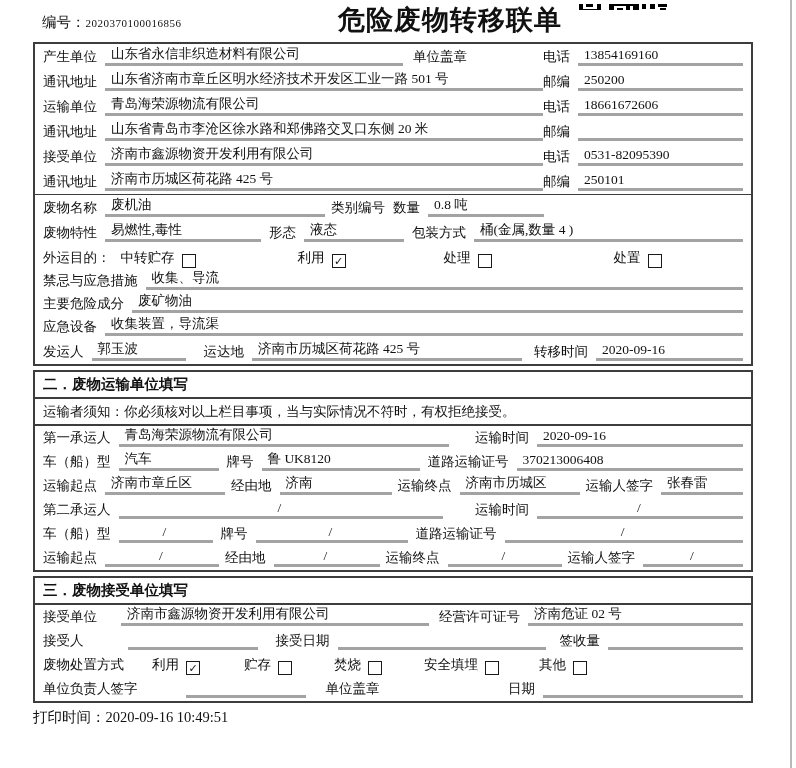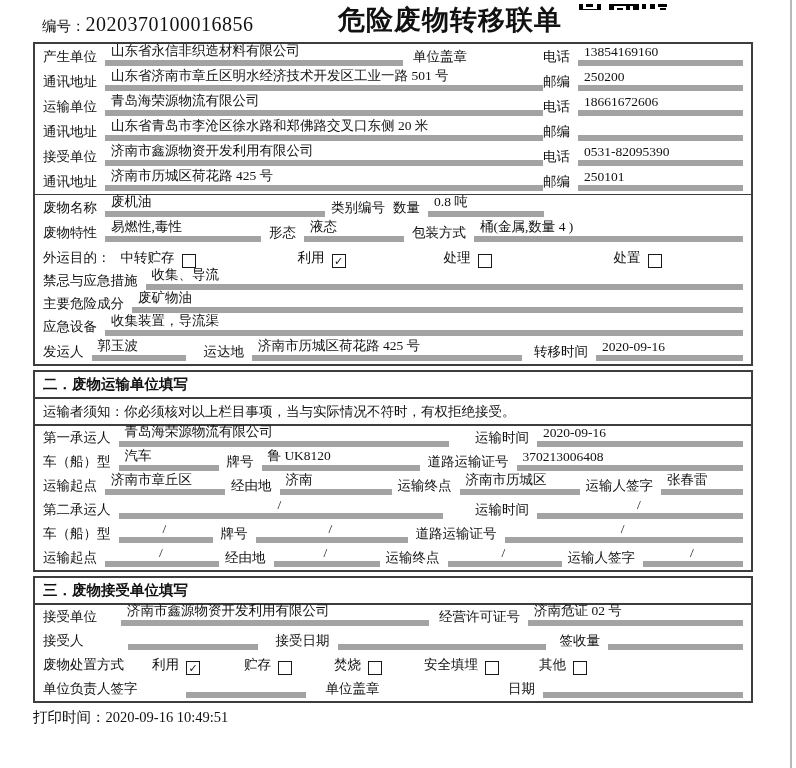--- a/index.html
+++ b/index.html
@@ -2,34 +2,34 @@
 <html><head>
 <meta charset="utf-8">
 <style>
   html,body{margin:0;padding:0;background:#fff;}
   .doc{position:relative;width:796px;height:768px;background:#fff;overflow:hidden;
        font-family:"Liberation Serif","DejaVu Serif",serif;color:#111;}
   .page-edge{position:absolute;right:4px;top:0;bottom:0;width:2px;background:#b9b9b9;}
   
   .hdr{position:relative;height:42px;}
   .doc-no{position:absolute;left:42px;top:13px;font-size:14.5px;white-space:nowrap;}
-  .doc-no .num{font-size:20px;letter-spacing:.5px;margin-top:20px;}
+  .doc-no .num{font-size:11px;letter-spacing:.5px;margin-top:20px;}
   .main-title{position:absolute;left:104px;right:0;top:2px;text-align:center;
               font-size:27px;font-weight:bold;letter-spacing:1px;}
   .qr{position:absolute;left:578px;top:0;width:92px;height:10px;overflow:hidden;}
   
   .box{margin:0 0 4px 33px;width:720px;border:2px solid #3d3d3d;box-sizing:border-box;background:#fff;}
   .sec-title{height:24px;line-height:23px;padding:1px 8px 0 8px;font-weight:bold;font-size:14.5px;
              border-bottom:2px solid #3d3d3d;}
   .notice{height:24px;line-height:24px;padding:1px 8px 0 8px;font-size:13.5px;border-bottom:2px solid #3d3d3d;}
   .row{display:flex;align-items:flex-end;padding:0 8px 3px 8px;font-size:13.5px;
        white-space:nowrap;box-sizing:border-box;}
   .h25{height:25px}.h23{height:23px}.h24{height:24px}
   .lbl{flex:none;}
-  .val{border-bottom:6px solid #a3a3a3;padding:0 2px 0 6px;margin-left:8px;overflow:hidden;}
+  .val{border-bottom:3px solid #a3a3a3;padding:0 2px 0 6px;margin-left:8px;overflow:hidden;}
   .val.c{text-align:center;padding-left:0;}
   .fill{flex:1;}
   .rg{display:flex;align-items:flex-end;margin-left:auto;flex:none;}
   .divider{border-top:1.5px solid #3d3d3d;height:0;}
   .cb{display:inline-flex;align-items:center;justify-content:center;width:12px;height:12px;
       border:1px solid #1a1a1a;margin-left:7px;font-size:11px;line-height:11px;position:relative;top:1px;flex:none;}
   .opt{display:inline-flex;align-items:flex-end;flex:none;}
   .ftr{margin:5px 0 0 33px;font-size:14.5px;white-space:nowrap;}
 </style>
 </head>

